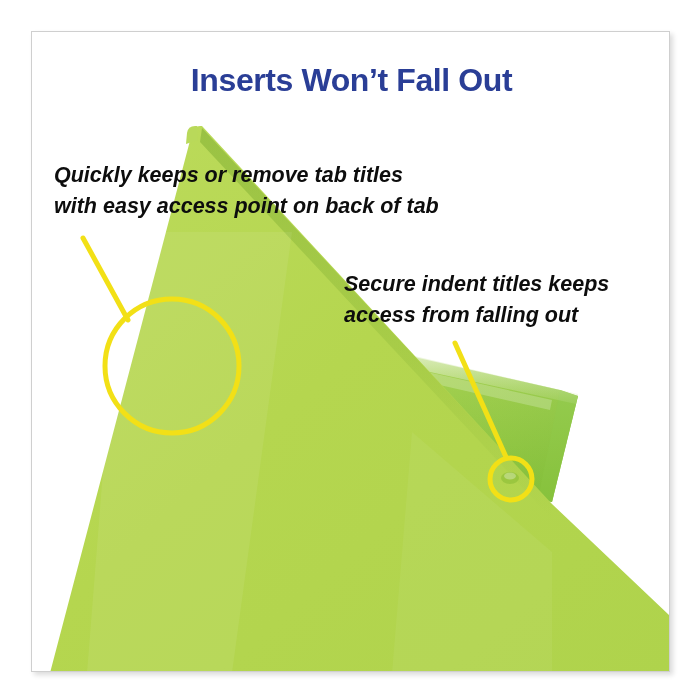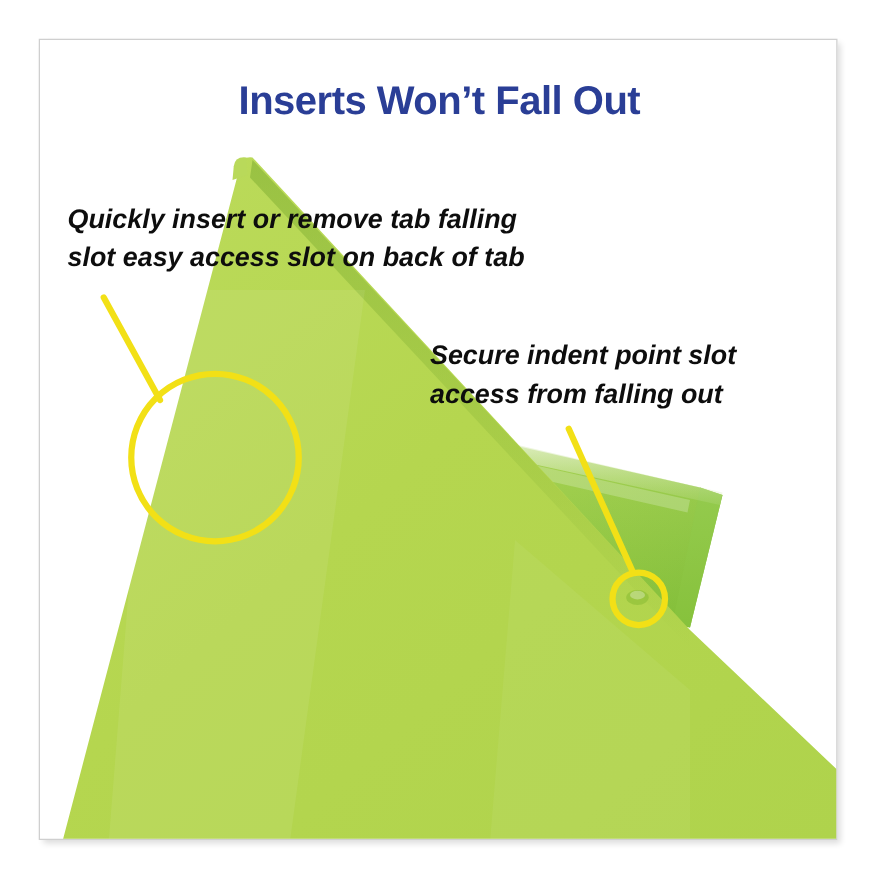--- a/index.html
+++ b/index.html
@@ -226,23 +226,23 @@
 
       <g>
         <ellipse cx="478" cy="446" rx="9" ry="6" fill="#7fb52e" opacity="0.45"></ellipse>
         <ellipse cx="478" cy="444" rx="6" ry="3.5" fill="#ffffff" opacity="0.30"></ellipse>
       </g>
     </svg>
 
     <div class="headline">Inserts Won’t Fall Out</div>
 
     <div class="callout callout-left">
-      <div>Quickly insert or remove tab falling</div>
-      <div>slot easy access slot on back of tab</div>
+      <div>Quickly keeps or remove tab titles</div>
+      <div>with easy access point on back of tab</div>
     </div>
 
     <div class="callout callout-right">
-      <div>Secure indent point slot</div>
+      <div>Secure indent titles keeps</div>
       <div>access from falling out</div>
     </div>
 
   </div>
 </div>
 
 </body></html>

